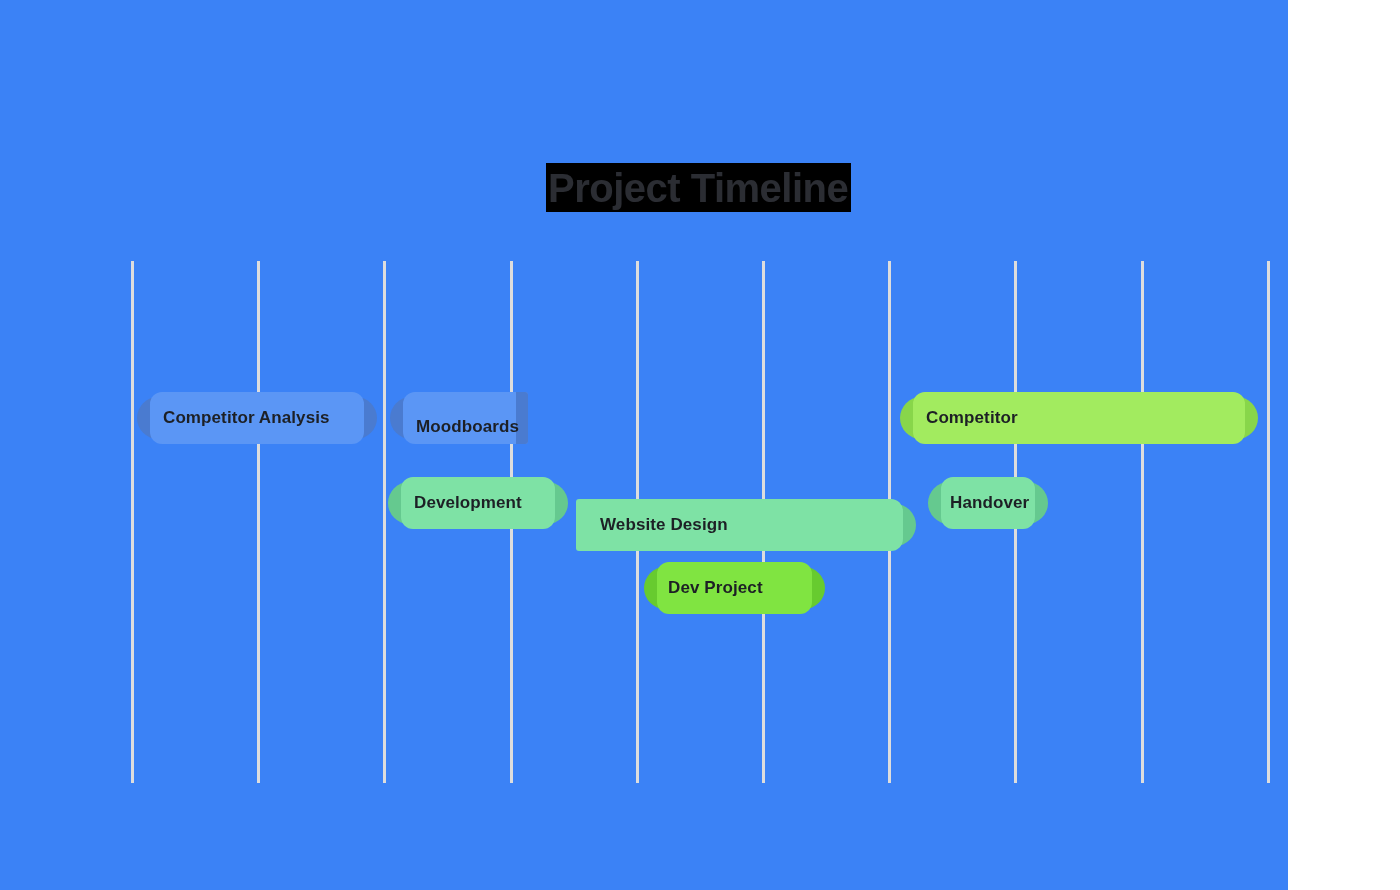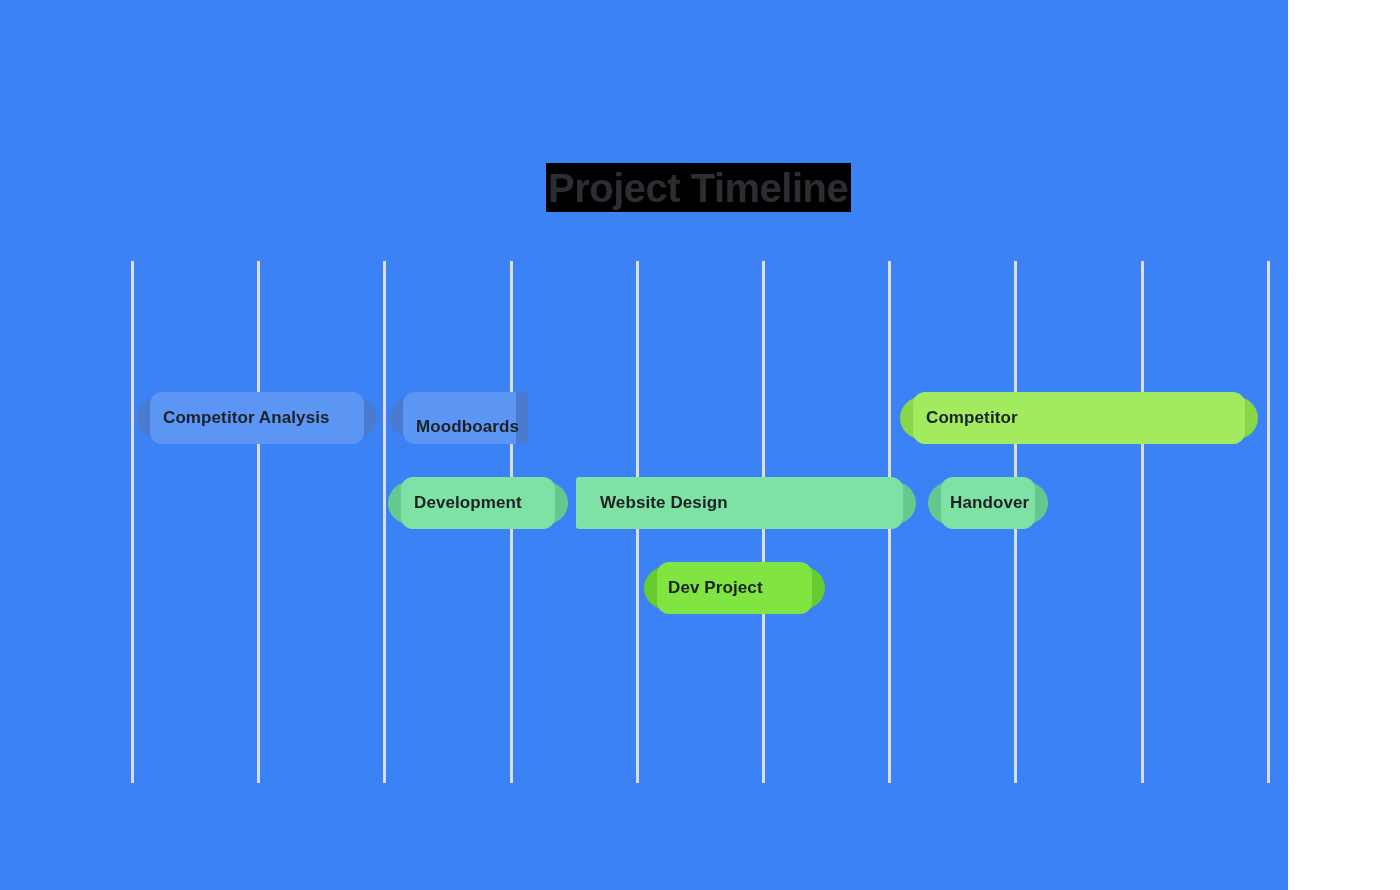--- a/index.html
+++ b/index.html
@@ -60,21 +60,21 @@
         <div class="cap r" style="background: rgb(136, 214, 74);"></div>
         <div class="body" style="left: 13px; right: 13px; background: rgb(162, 235, 95); border-radius: 12px;"></div>
         <div class="label" style="padding-left: 26px; color: rgb(29, 32, 37);">Competitor</div>
       </div>
       <div class="task" style="left: 388px; top: 477px; width: 180px; height: 52px;">
         <div class="cap l" style="background: rgb(101, 201, 143);"></div>
         <div class="cap r" style="background: rgb(101, 201, 143);"></div>
         <div class="body" style="left: 13px; right: 13px; background: rgb(126, 226, 165); border-radius: 12px;"></div>
         <div class="label" style="padding-left: 26px; color: rgb(29, 32, 37);">Development</div>
       </div>
-      <div class="task" style="left: 576px; top: 477px; width: 340px; height: 52px; text-decoration: underline;">
+      <div class="task" style="left: 576px; top: 499px; width: 340px; height: 52px; text-decoration: underline;">
         <div class="cap r" style="background: rgb(101, 201, 143);"></div>
         <div class="body" style="left: 0px; right: 13px; background: rgb(126, 226, 165); border-radius: 3px 12px 12px 3px;"></div>
         <div class="label" style="padding-left: 24px; color: rgb(29, 32, 37);">Website Design</div>
       </div>
       <div class="task" style="left: 928px; top: 477px; width: 120px; height: 52px;">
         <div class="cap l" style="background: rgb(101, 201, 143);"></div>
         <div class="cap r" style="background: rgb(101, 201, 143);"></div>
         <div class="body" style="left: 13px; right: 13px; background: rgb(126, 226, 165); border-radius: 12px;"></div>
         <div class="label" style="padding-left: 22px; color: rgb(29, 32, 37);">Handover</div>
       </div>

